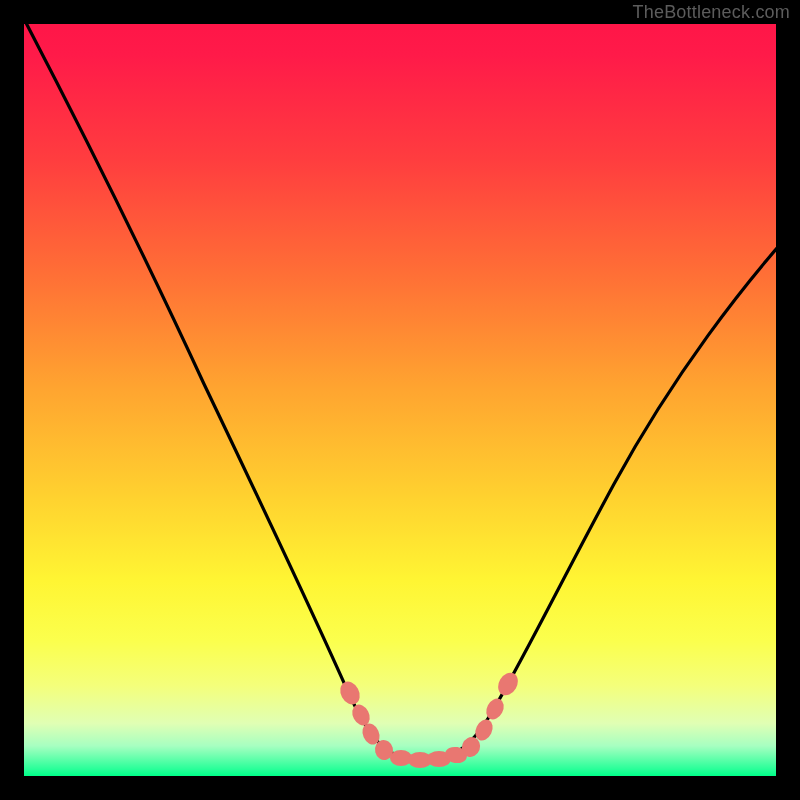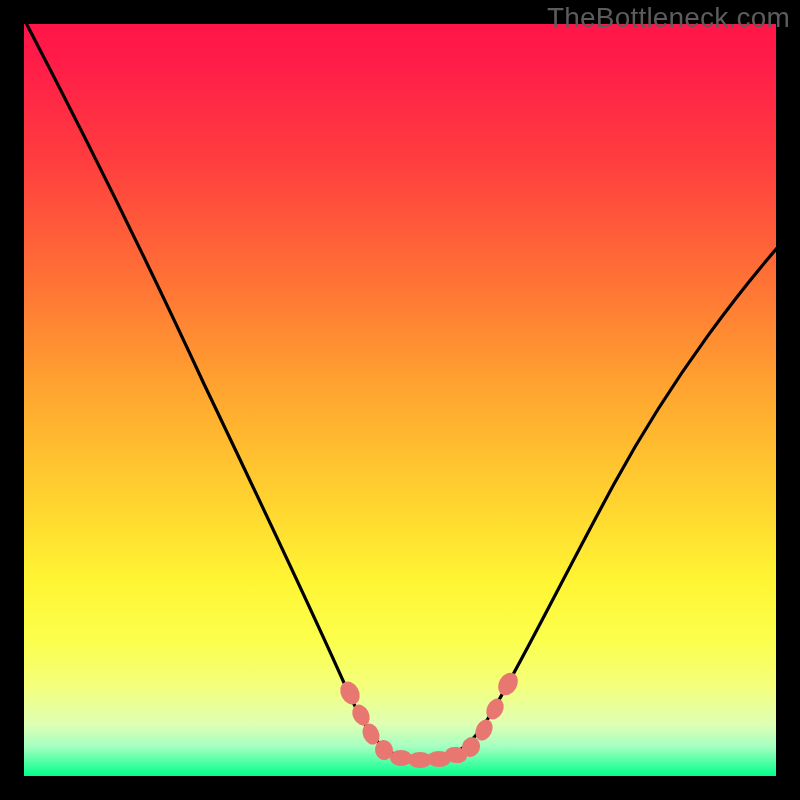--- a/index.html
+++ b/index.html
@@ -55,21 +55,21 @@
     left: 0;
     top: 0;
     width: 752px;
     height: 752px;
   }
   .watermark {
     position: absolute;
     top: 2px;
     right: 10px;
     color: #5c5c5c;
-    font-size: 28px;
+    font-size: 18px;
     font-weight: 500;
     letter-spacing: 0.2px;
   }
 </style>
 </head>
 <body>
 
 <div class="frame">
   <div class="plot">
     <div class="gradient"></div>

